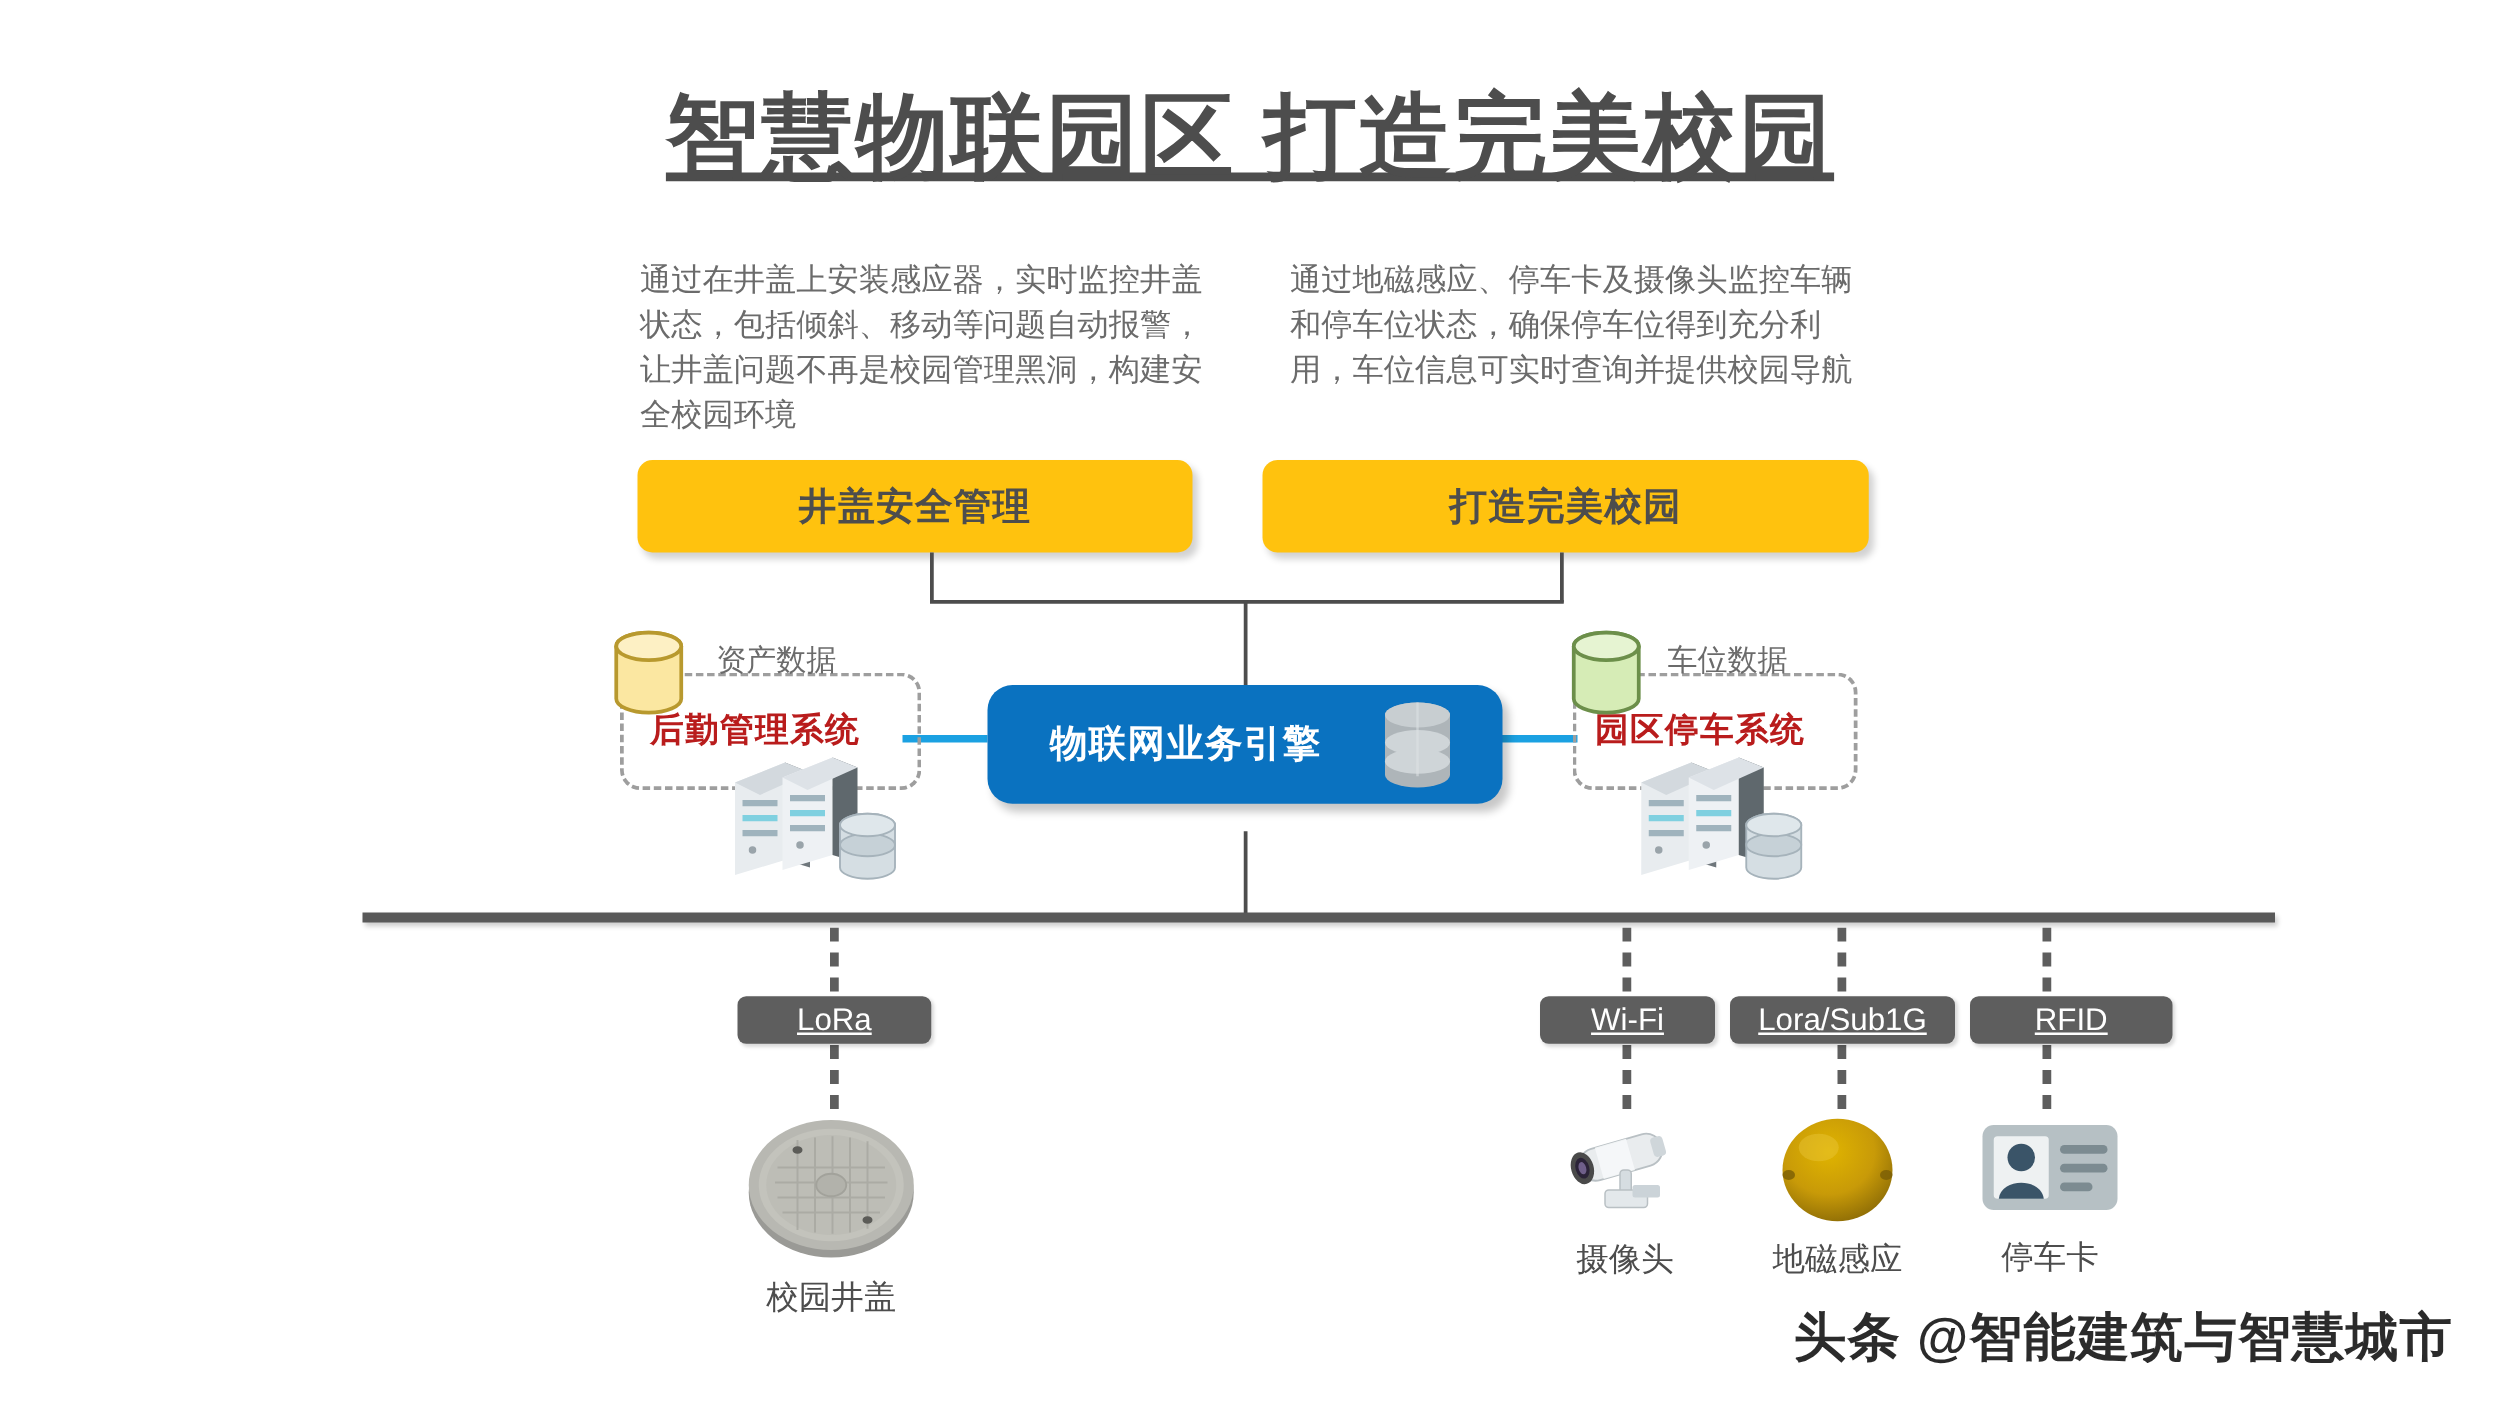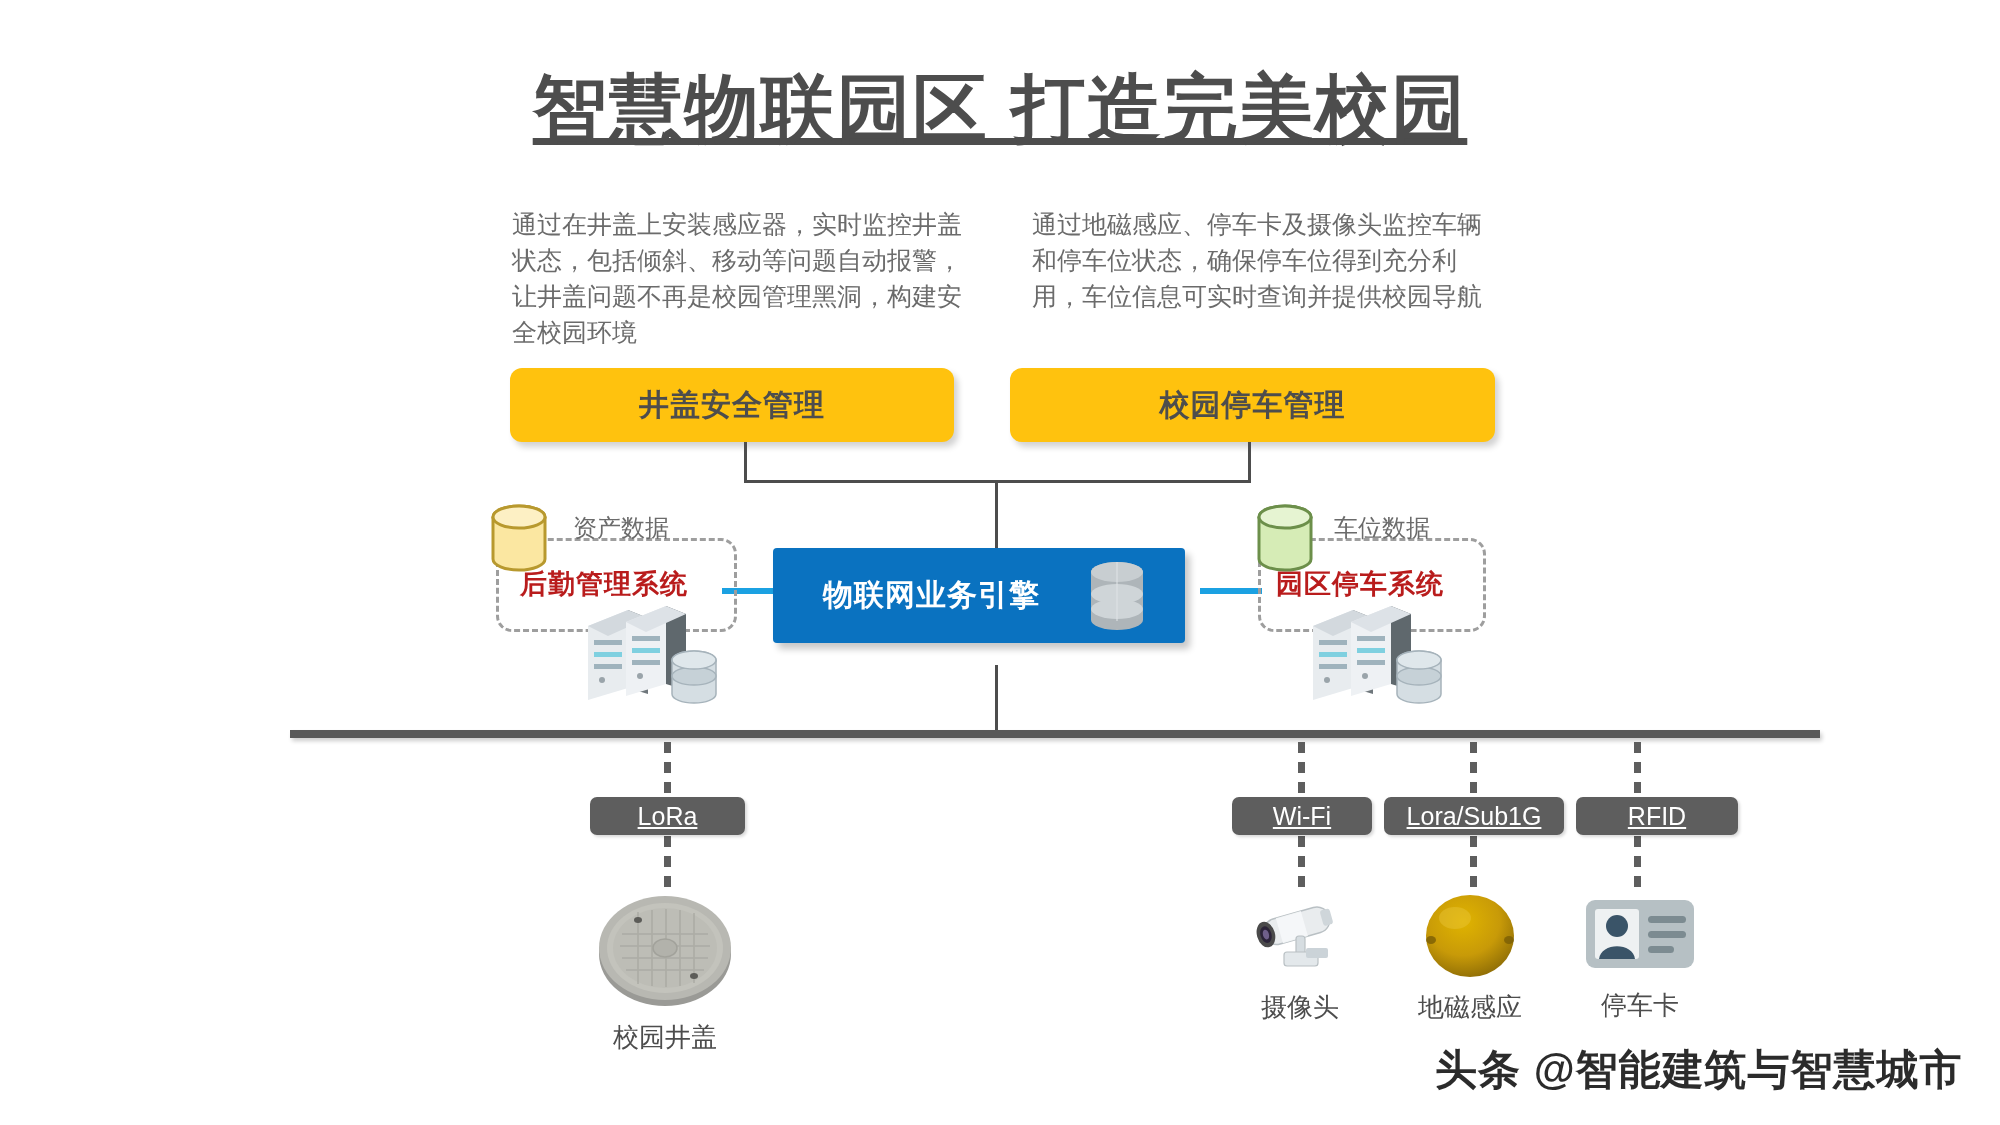--- a/index.html
+++ b/index.html
@@ -87,23 +87,23 @@
   }
 
   
   .cyan-link { position: absolute; height: 6px; background: #1ba1e2; }
   #cyan-left  { left: 722px;  top: 588px; width: 68px; }
   #cyan-right { left: 1200px; top: 588px; width: 62px; }
 
   
   #engine-box {
     position: absolute;
-    left: 773px; top: 548px;
+    left: 790px; top: 548px;
     width: 412px; height: 95px;
-    border-radius: 4px;
+    border-radius: 20px;
     background: #0a72c0;
     box-shadow: 5px 6px 7px rgba(0,0,0,0.22);
     display: flex;
     align-items: center;
   }
   #engine-box .lbl {
     margin-left: 50px;
     font-size: 30px;
     font-weight: bold;
     color: #ffffff;
@@ -229,21 +229,21 @@
 
   <div class="title">智慧物联园区 打造完美校园</div>
 
   <div class="desc" id="desc-left">通过在井盖上安装感应器，实时监控井盖状态，包括倾斜、移动等问题自动报警，让井盖问题不再是校园管理黑洞，构建安全校园环境</div>
   <div class="desc" id="desc-right">通过地磁感应、停车卡及摄像头监控车辆和停车位状态，确保停车位得到充分利用，车位信息可实时查询并提供校园导航</div>
 
   <div class="yellow-box" id="box-manhole">
     <span class="lbl">井盖安全管理</span>
   </div>
   <div class="yellow-box" id="box-parking">
-    <span class="lbl">校园停车管理</span>
+    <span class="lbl">打造完美校园</span>
   </div>
 
   <div class="ln ln-v" id="ln-yb-left"></div>
   <div class="ln ln-v" id="ln-yb-right"></div>
   <div class="ln ln-h" id="ln-yb-bridge"></div>
   <div class="ln ln-v" id="ln-to-engine"></div>
   <div class="ln ln-v" id="ln-engine-bus"></div>
 
   <div class="cyan-link" id="cyan-left"></div>
   <div class="cyan-link" id="cyan-right"></div>

